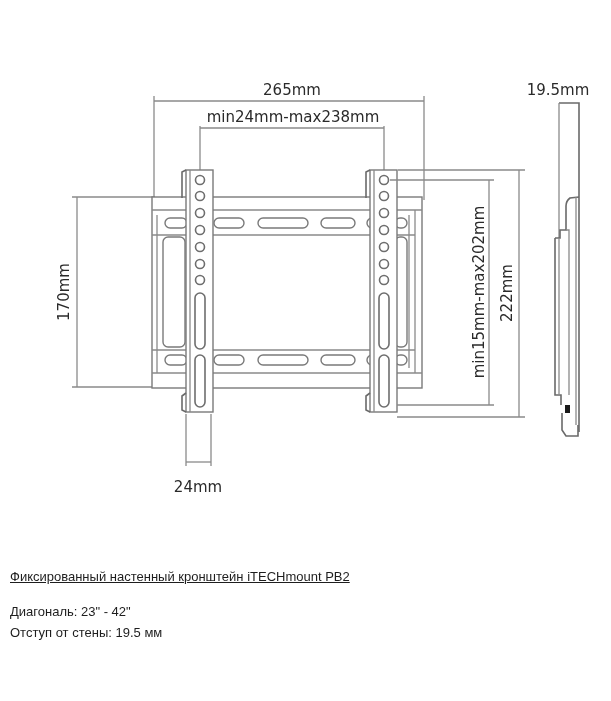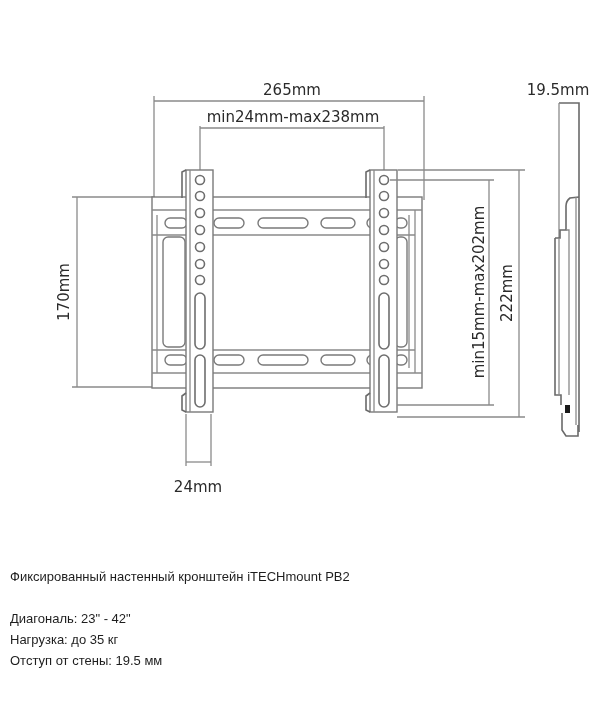--- a/index.html
+++ b/index.html
@@ -6,21 +6,21 @@
     body { width: 611px; height: 701px; position: relative; overflow: hidden;
            font-family: "Liberation Sans", "DejaVu Sans", sans-serif; color: #222; }
     #drawing { position: absolute; left: 0; top: 0; width: 611px; height: 540px; }
     .dim-text { font-family: "DejaVu Sans", sans-serif; font-size: 15px; fill: #2a2a2a; }
     .ln { stroke: #8a8a8a; stroke-width: 1.3; fill: none; }
     .ln-d { stroke: #6a6a6a; stroke-width: 1.6; fill: none; }
     .hole { stroke: #6e6e6e; stroke-width: 1.6; fill: #ffffff; }
     .slot { stroke: #7a7a7a; stroke-width: 1.4; fill: #ffffff; }
     .plate { stroke: #7a7a7a; stroke-width: 1.4; fill: #ffffff; }
     #specs { position: absolute; left: 10px; top: 566px; font-size: 13px; line-height: 21px; color: #1e1e1e; }
-    #specs .title { margin-bottom: 21px; }
+    #specs .title { margin-bottom: 14px; text-decoration: underline; }
     #specs div { white-space: nowrap; }
   </style>
 </head>
 <body>
 
 <svg id="drawing" viewBox="0 0 611 540" xmlns="http://www.w3.org/2000/svg">
 
   <g>
     <line class="ln" x1="154" y1="101" x2="424" y2="101"></line>
     <line class="ln" x1="154" y1="96" x2="154" y2="200"></line>
@@ -141,15 +141,14 @@
     <path class="ln" d="M559 238 L559 395"></path>
 
     <rect x="565" y="405" width="5" height="8" fill="#1a1a1a"></rect>
     <path class="ln-d" d="M562 413 L562 430 L566 436 L578 436 L578 425"></path>
   </g>
 </svg>
 
 <div id="specs">
   <div class="title">Фиксированный настенный кронштейн iTECHmount PB2</div>
   <div>Диагональ: 23" - 42"</div>
-  <div>Нагрузка: до 35 кг</div>
   <div>Отступ от стены: 19.5 мм</div>
 </div>
 
 </body></html>

